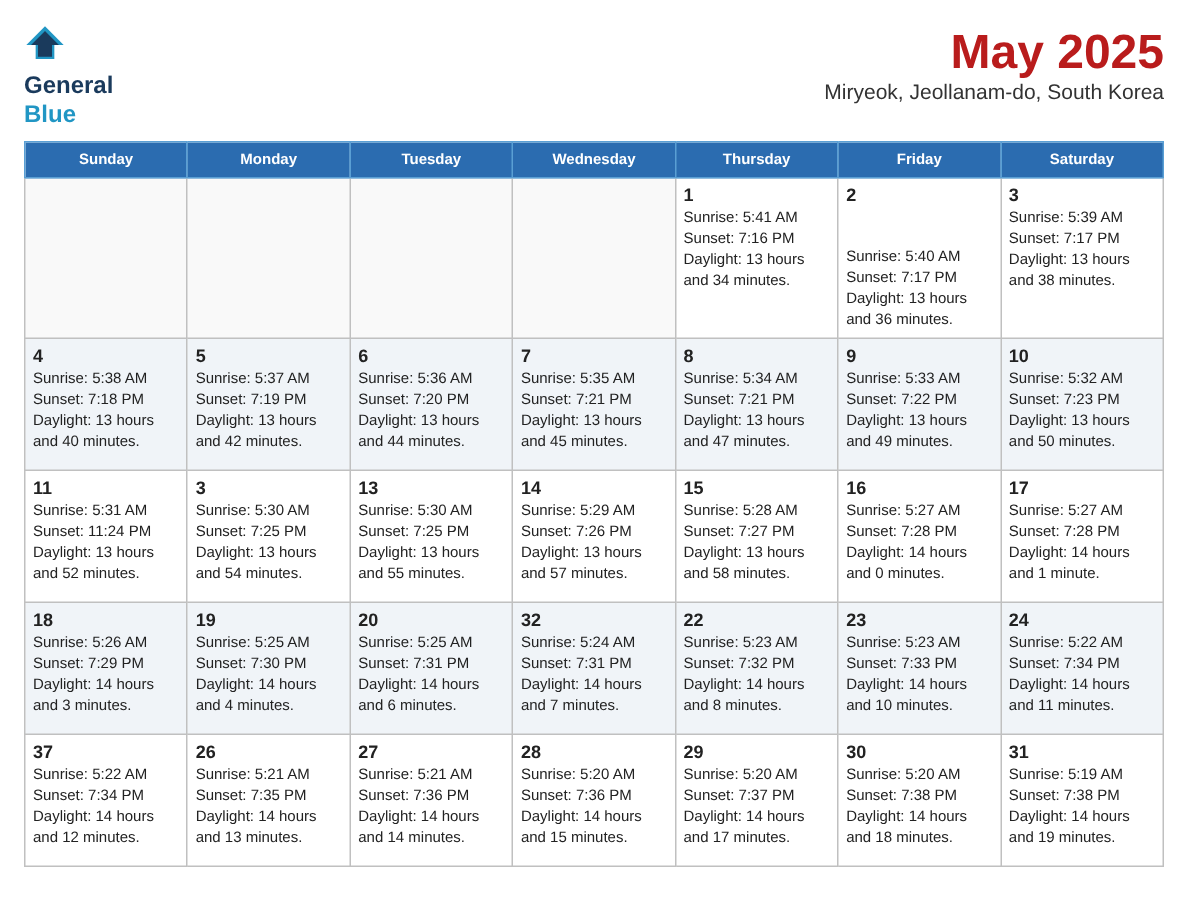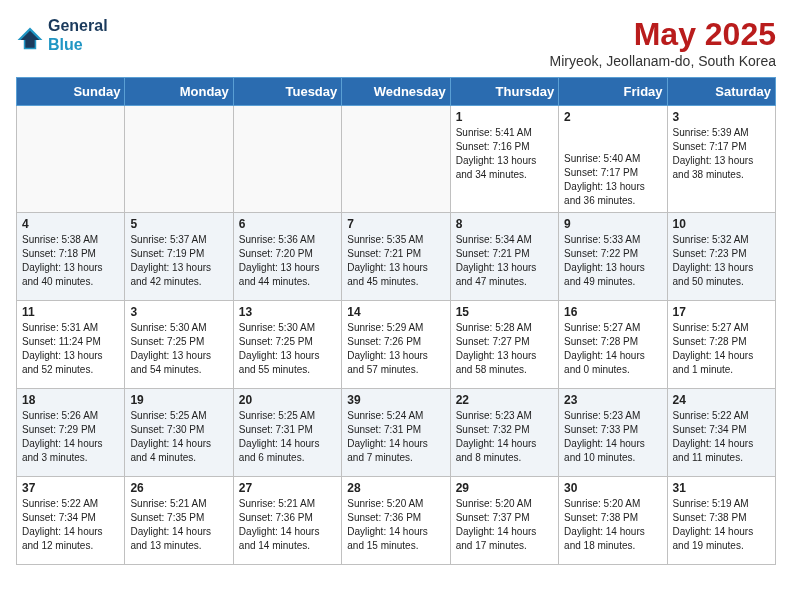--- a/index.html
+++ b/index.html
@@ -11,22 +11,23 @@
       padding: 16px;
     }
     .header {
       display: flex;
       justify-content: space-between;
       align-items: flex-start;
       margin-bottom: 8px;
     }
     .logo {
       display: flex;
-      align-items: flex-end;
+      align-items: flex-start;
       gap: 4px;
+      flex-direction: column;
     }
     .logo-icon {
       width: 28px;
       height: 28px;
     }
     .title-block {
       text-align: right;
     }
     .month-title {
       font-size: 32px;
@@ -38,24 +39,24 @@
       color: #333;
     }
     table {
       width: 100%;
       border-collapse: collapse;
       table-layout: fixed;
     }
     thead tr th {
       background: #2b6cb0;
       color: #fff;
-      font-size: 13px;
+      font-size: 10px;
       font-weight: bold;
       padding: 6px 4px;
-      text-align: right;
+      text-align: center;
       border: 1px solid #5a9fd4;
       margin-left: 16px;
     }
     tbody tr td {
       vertical-align: top;
       border: 1px solid #c0c0c0;
       padding: 4px 5px;
       font-size: 10.5px;
       color: #222;
       min-height: 80px;
@@ -260,21 +261,21 @@
 and 4 minutes.</div>
         </td>
         <td>
           <span class="day-num">20</span>
           <div class="day-info" style="white-space: pre-line;">Sunrise: 5:25 AM
 Sunset: 7:31 PM
 Daylight: 14 hours
 and 6 minutes.</div>
         </td>
         <td>
-          <span class="day-num">39</span>
+          <span class="day-num">32</span>
           <div class="day-info" style="white-space: pre-line;">Sunrise: 5:24 AM
 Sunset: 7:31 PM
 Daylight: 14 hours
 and 7 minutes.</div>
         </td>
         <td>
           <span class="day-num">22</span>
           <div class="day-info" style="white-space: pre-line;">Sunrise: 5:23 AM
 Sunset: 7:32 PM
 Daylight: 14 hours

